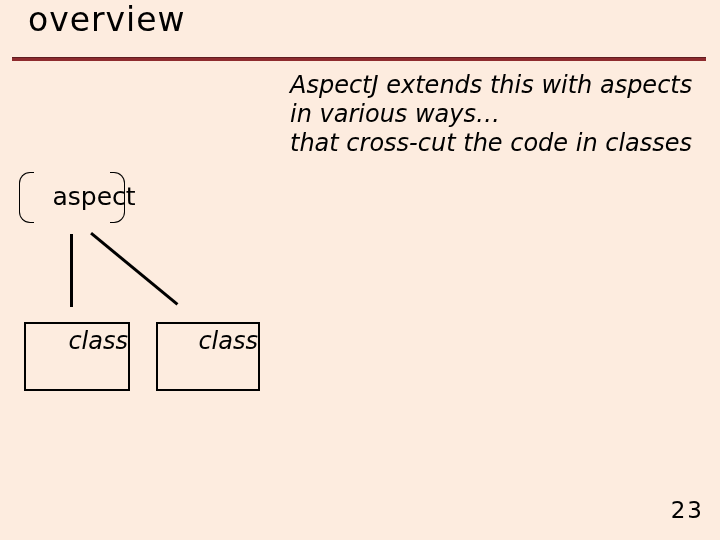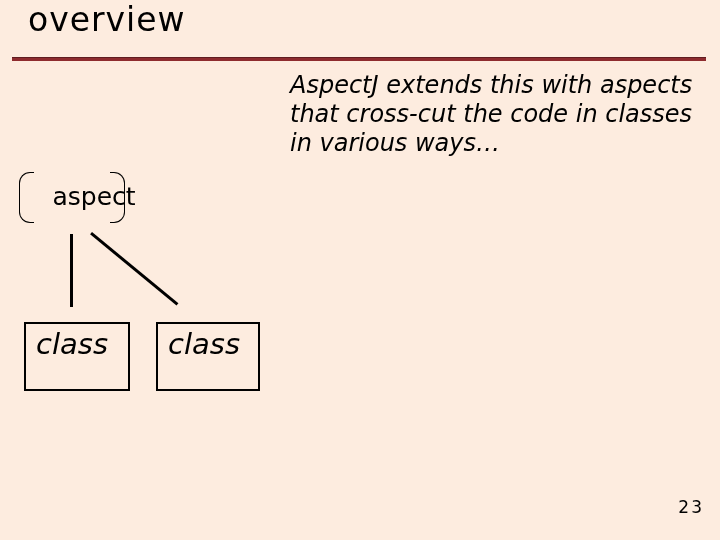--- a/index.html
+++ b/index.html
@@ -105,53 +105,54 @@
     width: 112px;
     transform: rotate(39.5deg);
     transform-origin: 0 0;
   }
 
   .class-box {
     position: absolute;
     top: 322px;
     height: 69px;
     border: 2px solid var(--ink);
-    font-size: 29px;
+    font-size: 24px;
     font-style: italic;
     padding: 3px 0 0 10px;
     color: var(--ink);
     background: transparent;
+    text-align: right;
   }
   .class-box-1 { left: 24px;  width: 106px; }
   .class-box-2 { left: 156px; width: 104px; }
 
   .page-number {
     position: absolute;
     left: 650px;
     top: 497px;
     width: 54px;
     text-align: right;
-    font-size: 17px;
+    font-size: 23px;
     letter-spacing: 2px;
     color: var(--ink);
   }
 </style>
 </head>
 <body>
 
 <div class="slide">
 
   <div class="slide-title">overview</div>
 
   <div class="title-rule"></div>
 
   <div class="body-text">
     <div>AspectJ extends this with aspects</div>
+    <div>in various ways…</div>
     <div>that cross-cut the code in classes</div>
-    <div>in various ways…</div>
   </div>
 
   <div class="aspect-node">
     <div class="bracket bracket-left"></div>
     <div class="bracket bracket-right"></div>
     <div class="aspect-label">aspect</div>
   </div>
 
   <div class="connector connector-vertical"></div>
 

